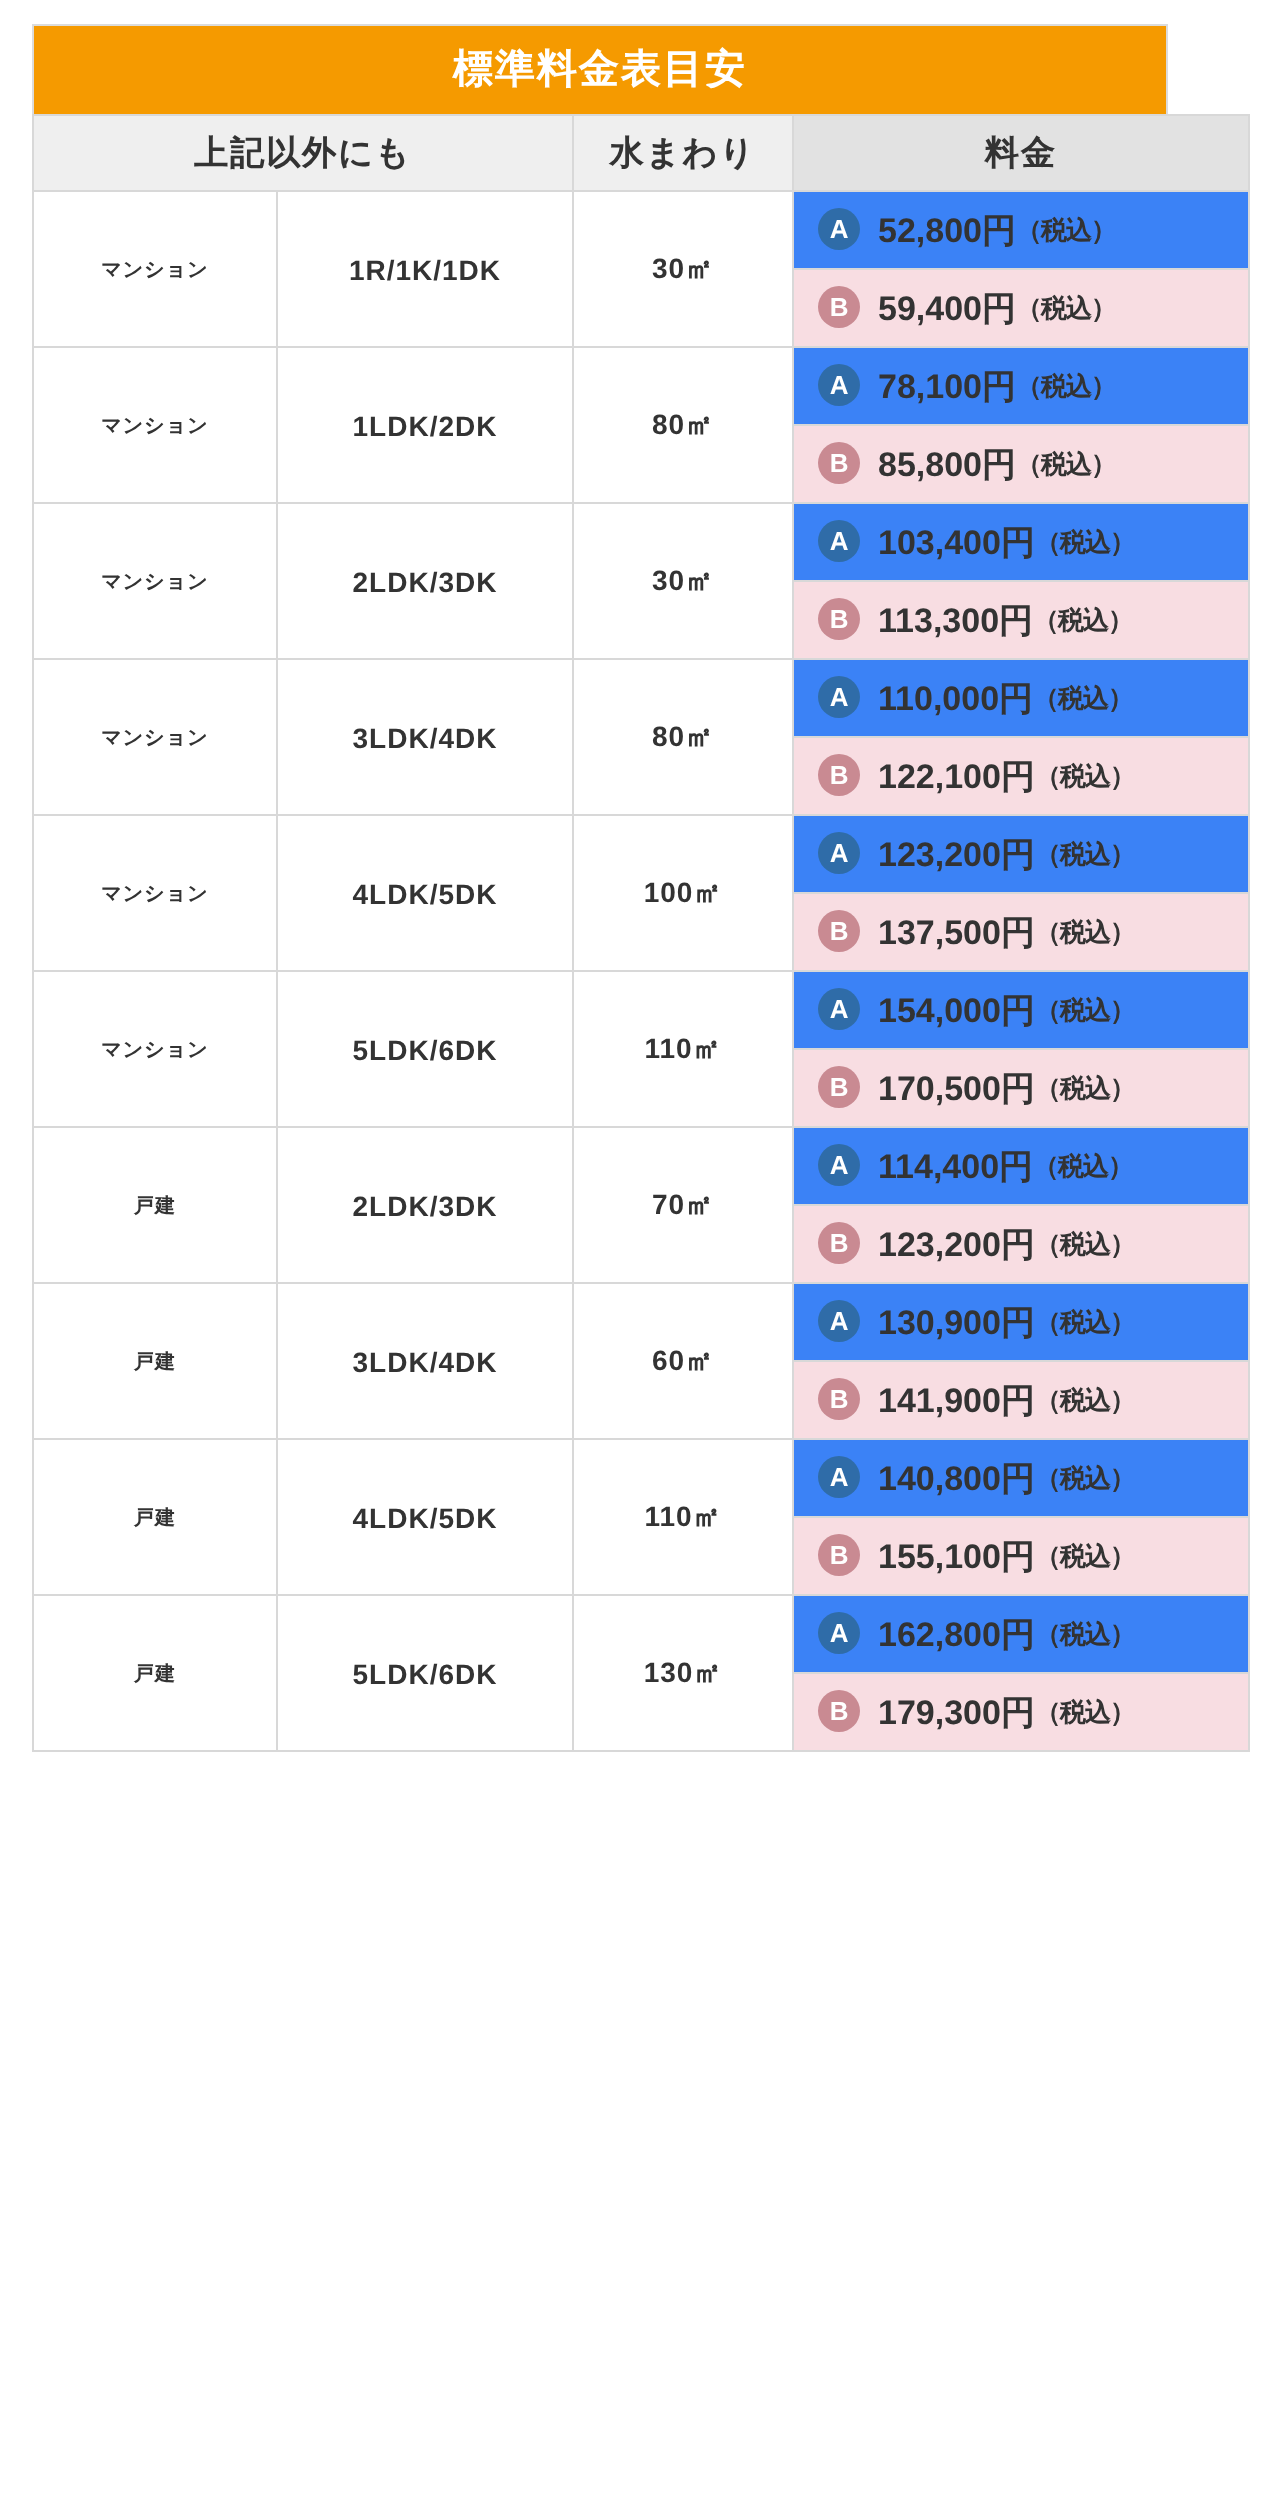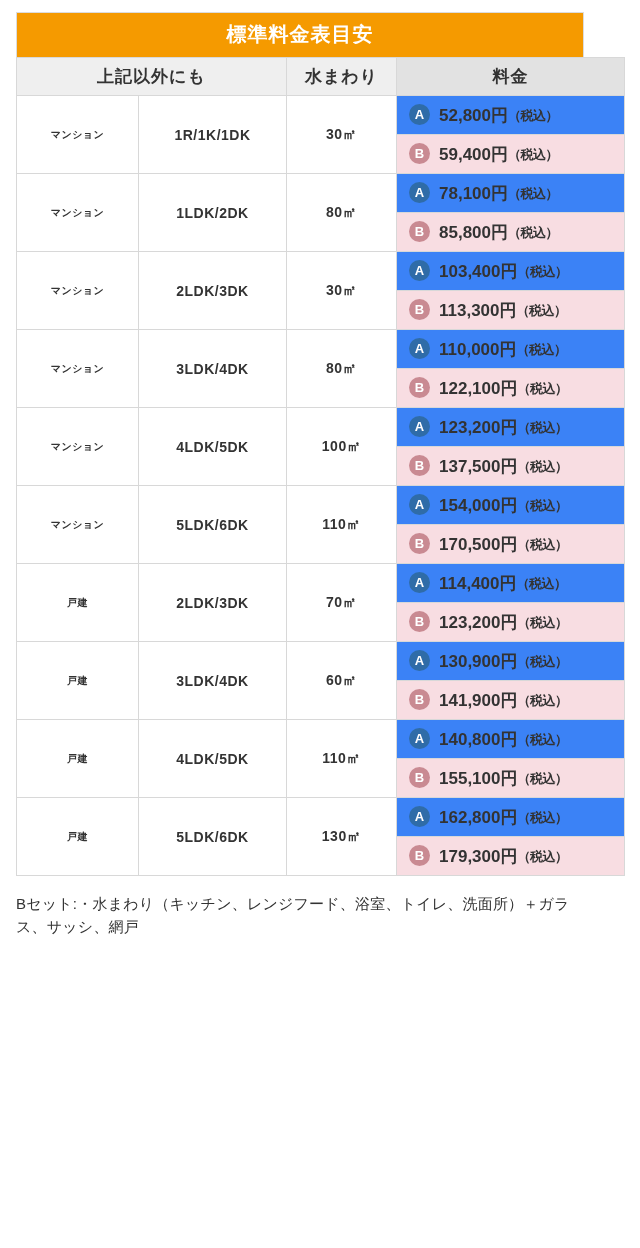--- a/index.html
+++ b/index.html
@@ -221,16 +221,15 @@
           <td class="area" rowspan="2">130㎡</td>
           <td class="price a"><span class="badge a">A</span><span class="amount">162,800円</span><span class="tax">（税込）</span></td>
         </tr>
         <tr>
           <td class="price b"><span class="badge b">B</span><span class="amount">179,300円</span><span class="tax">（税込）</span></td>
         </tr>
       </tbody>
   </table>
 
   <div class="notes">
-    <p>Bセット:・水まわり（キッチン、レンジフード、浴室、トイレ、洗面所）＋ガラス、サッシ、網戸</p>
   </div>
 
 </div>
 
 </body></html>

